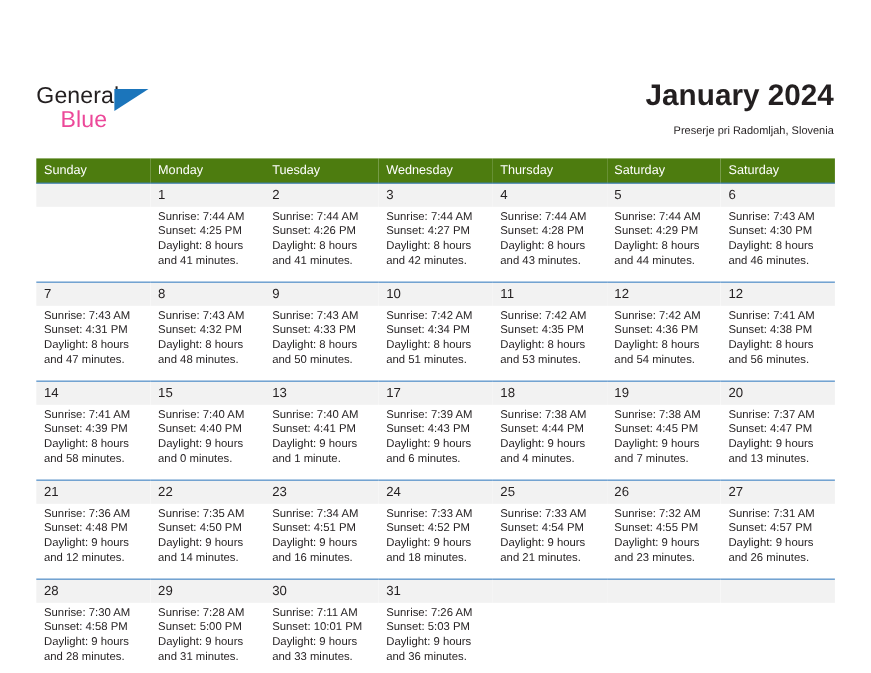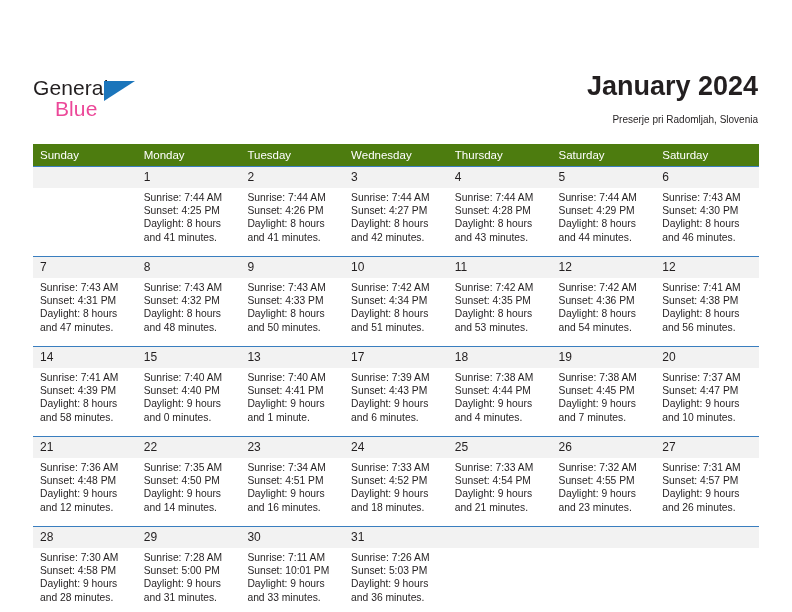--- a/index.html
+++ b/index.html
@@ -349,21 +349,21 @@
               <div>Daylight: 9 hours</div>
               <div>and 7 minutes.</div>
             </div>
           </td>
           <td>
             <div class="daynum">20</div>
             <div class="details">
               <div>Sunrise: 7:37 AM</div>
               <div>Sunset: 4:47 PM</div>
               <div>Daylight: 9 hours</div>
-              <div>and 10 minutes.</div>
+              <div>and 13 minutes.</div>
             </div>
           </td>
         </tr>
         <tr class="week-row">
           <td>
             <div class="daynum">21</div>
             <div class="details">
               <div>Sunrise: 7:36 AM</div>
               <div>Sunset: 4:48 PM</div>
               <div>Daylight: 9 hours</div>

